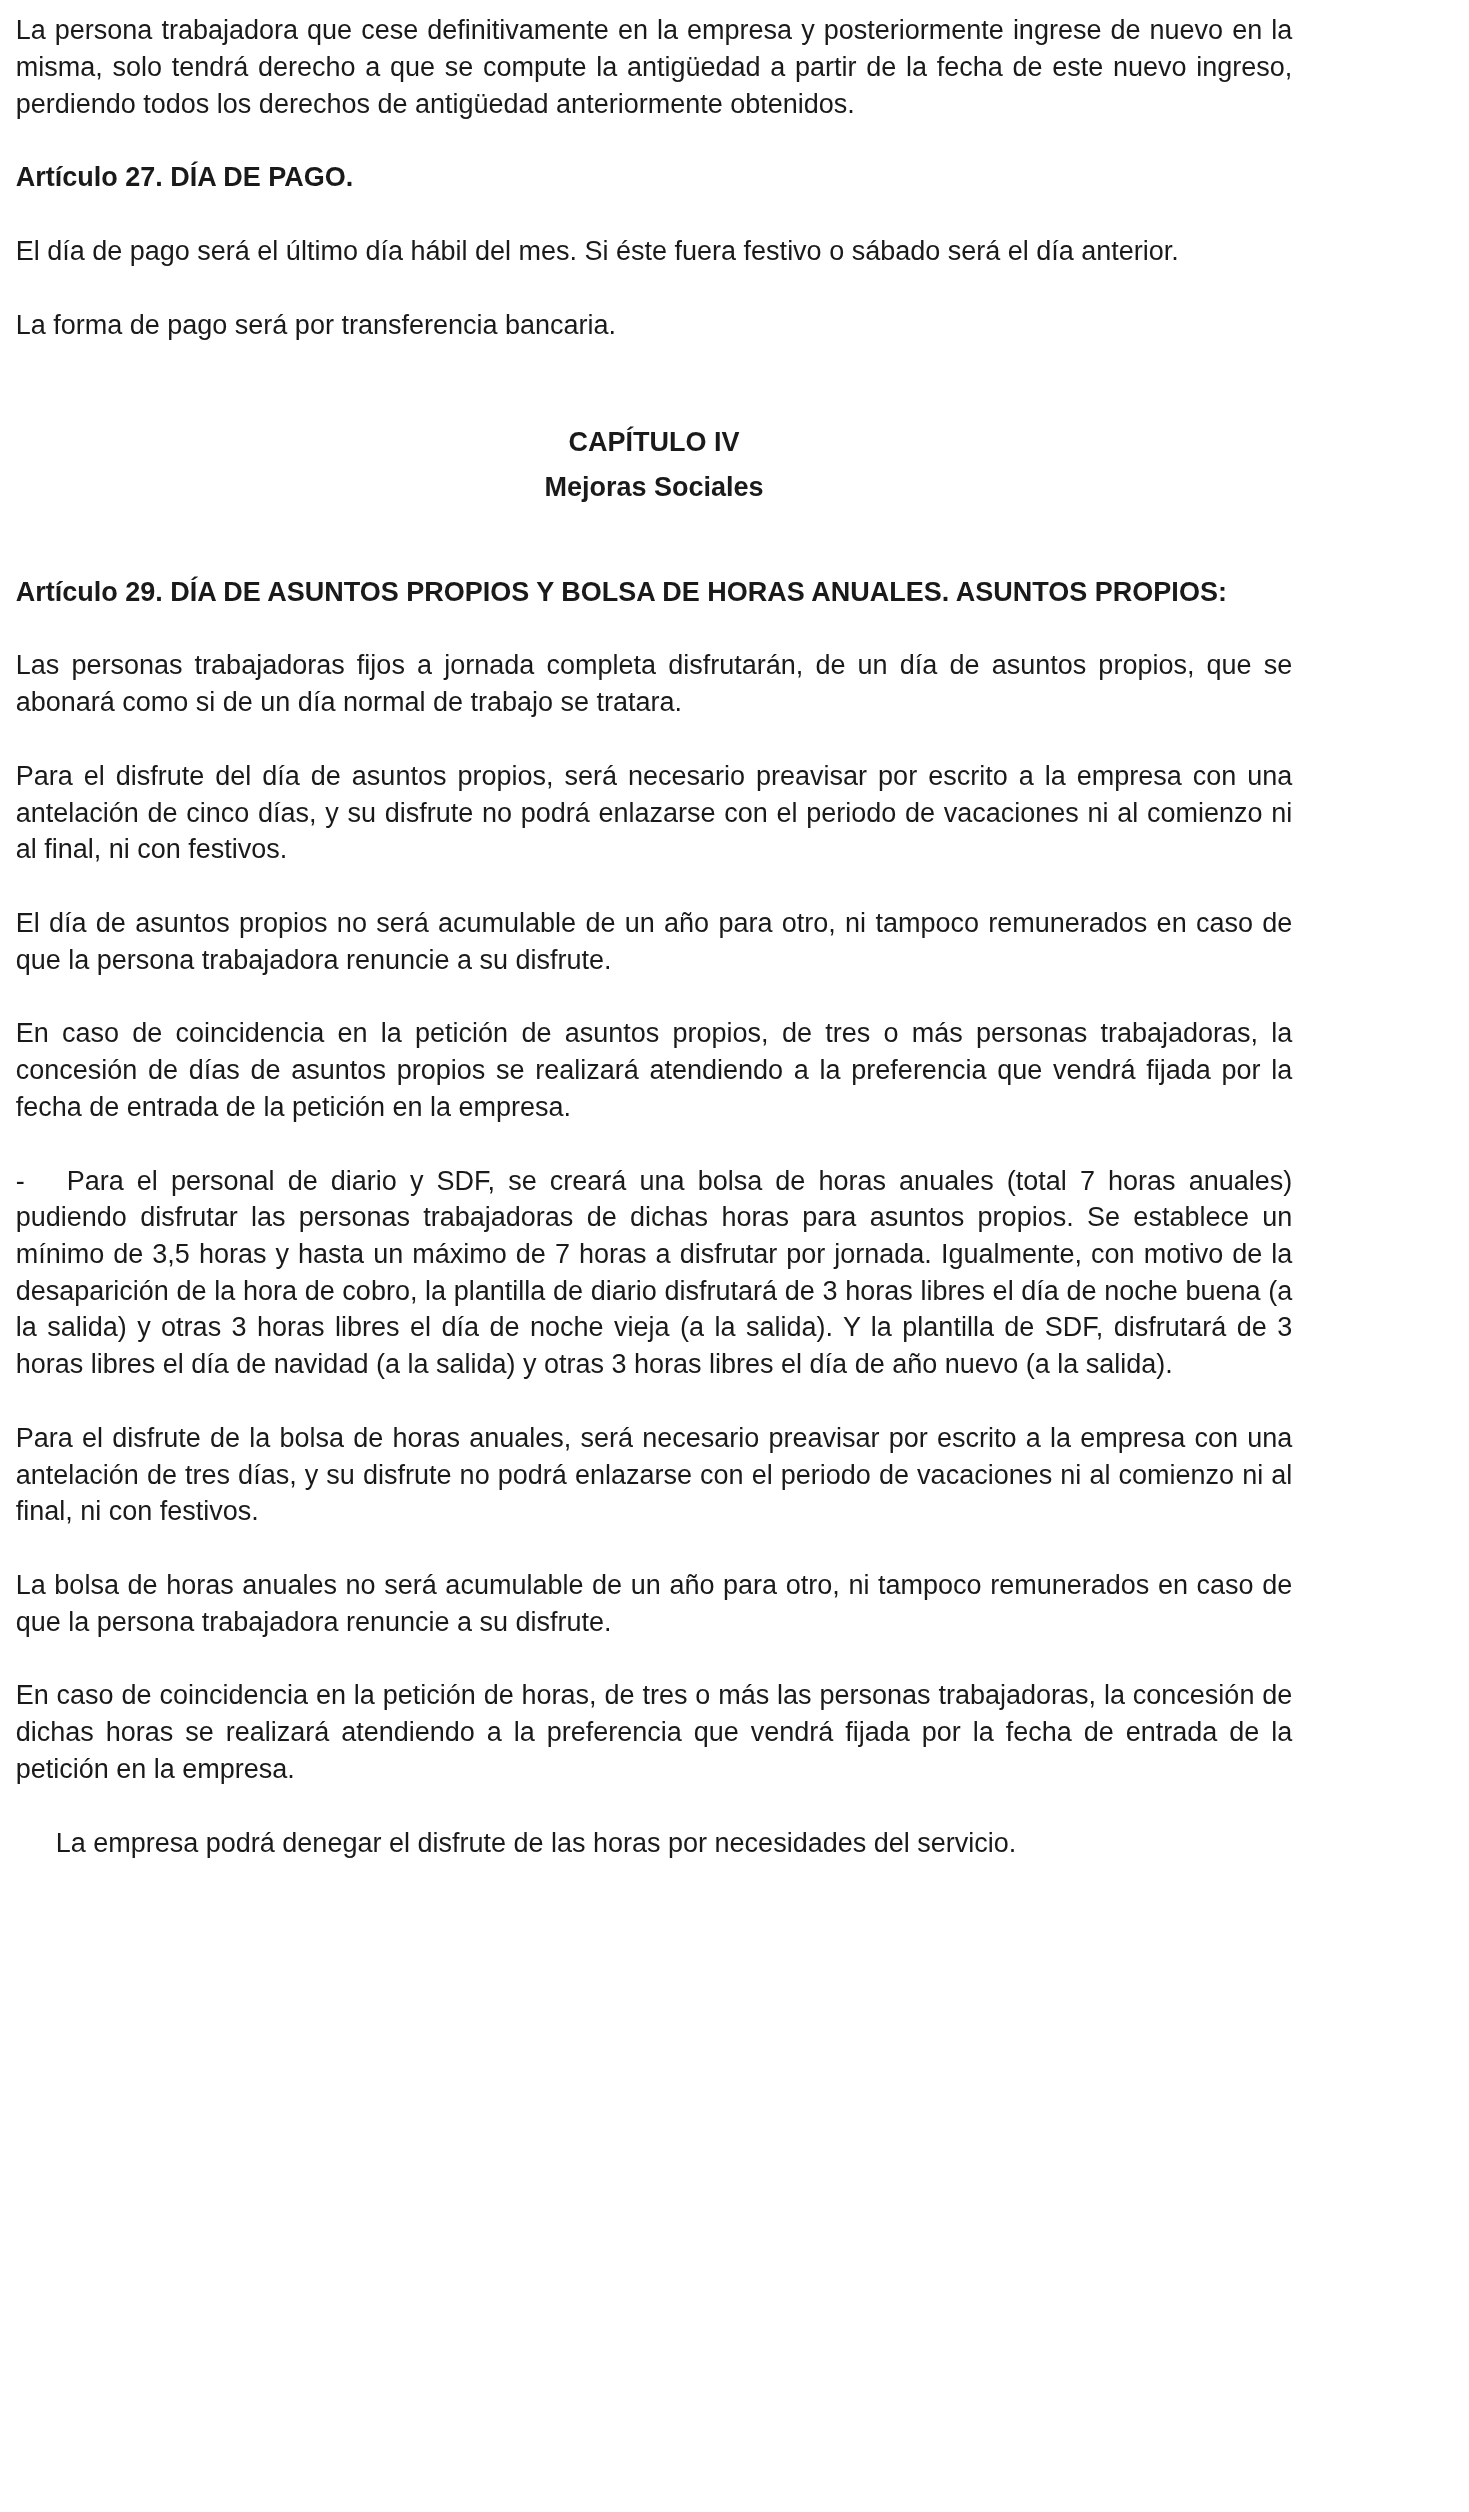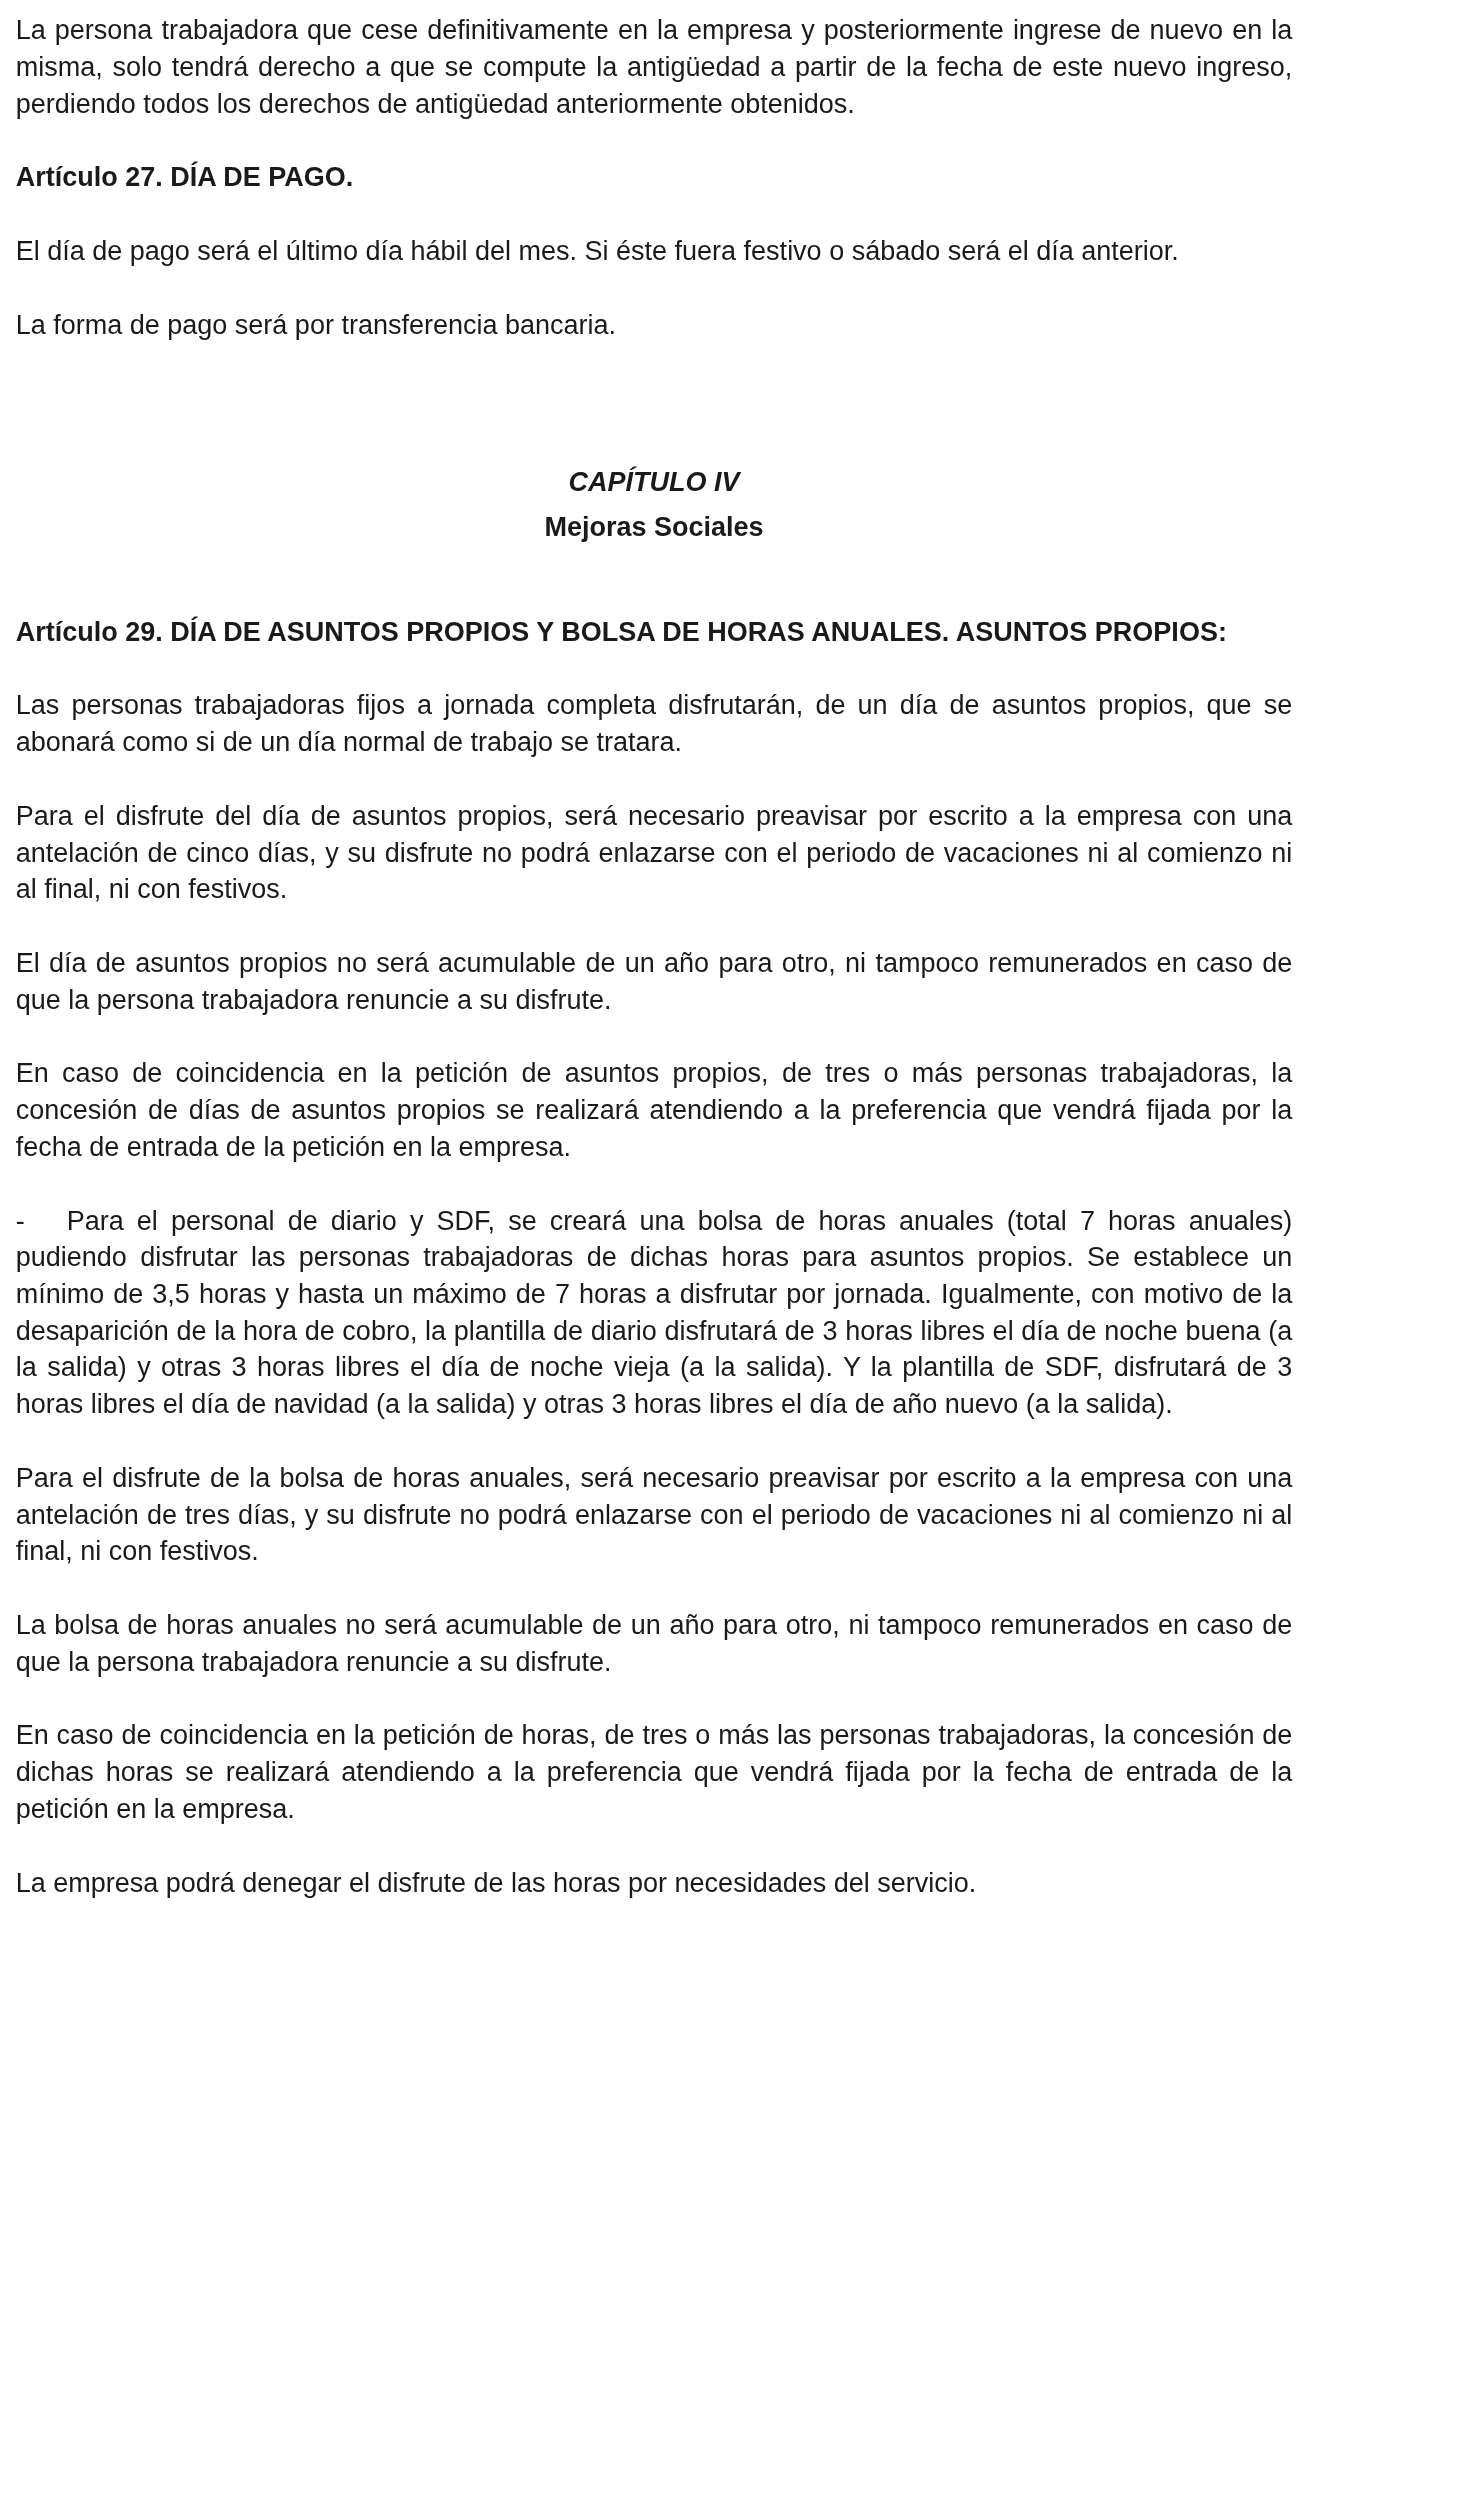--- a/index.html
+++ b/index.html
@@ -31,32 +31,32 @@
     font-size: 27px;
     line-height: 1.36;
     font-weight: bold;
     text-align: left;
     margin: 0 0 37px 0;
   }
   .center {
     text-align: center;
   }
   .cap {
-    margin-top: 120px;
+    margin-top: 80px;
     margin-bottom: 8.7px;
-    font-style: italic;
   }
   .mejoras {
     margin-bottom: 68px;
   }
   .tight {
     margin-bottom: 0;
   }
   .last {
     margin-bottom: 0;
+    margin-left: 40px;
   }
   .dash {
     display: inline-block;
     width: 51px;
   }
 </style>
 </head>
 <body>
 
 <div class="page">

